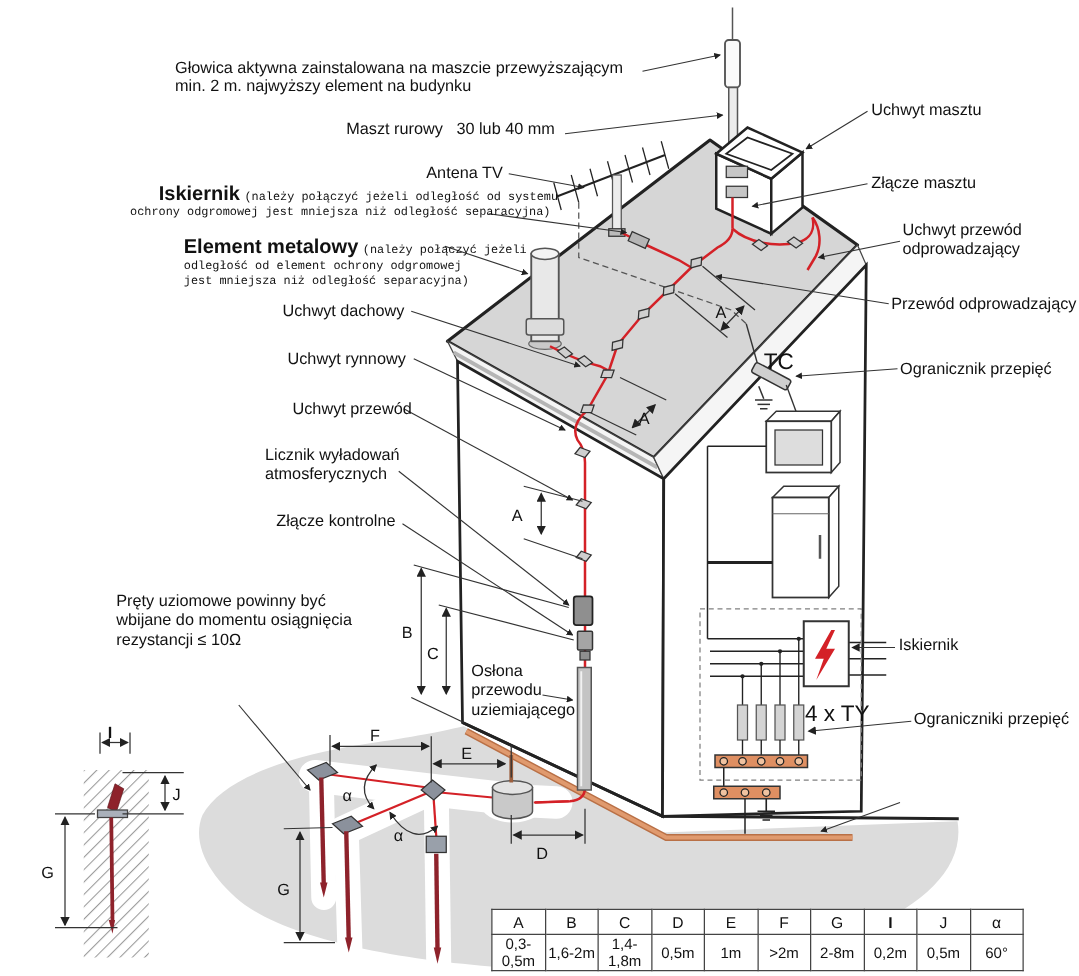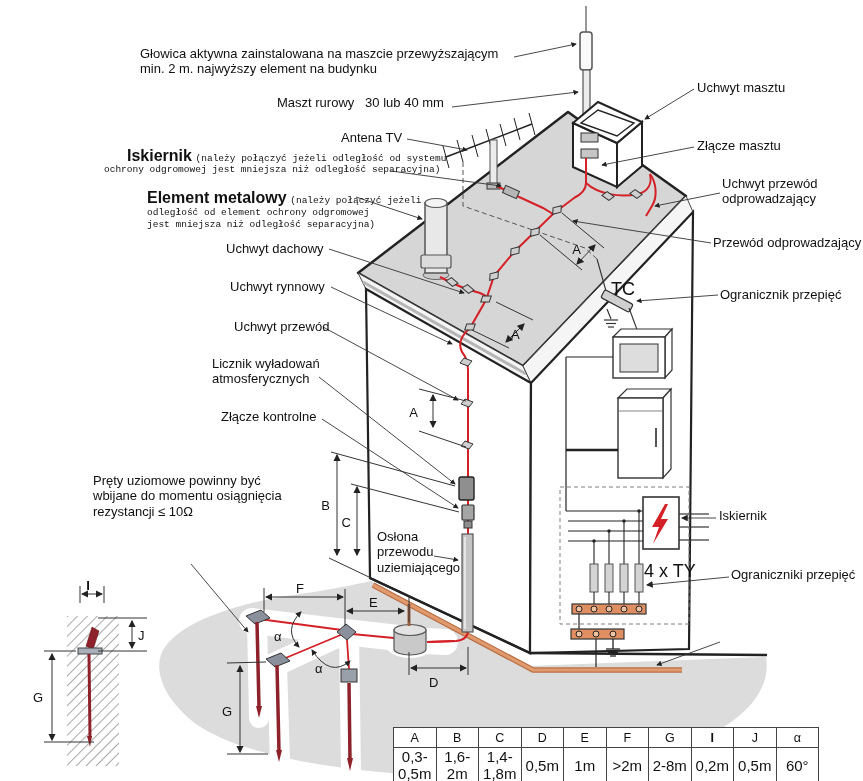--- a/index.html
+++ b/index.html
@@ -7,21 +7,21 @@
          font-family:"Liberation Sans","DejaVu Sans",sans-serif;color:#111;}
   #drawing{position:absolute;left:0;top:0;}
   .lbl{position:absolute;font-size:13px;line-height:1.18;color:#111;white-space:pre-wrap;z-index:5;}
   .sm{font-size:9.5px;font-family:Liberation Mono, monospace;}
   .b{font-weight:bold;font-size:16px;}
   .big{font-size:18px;}
   #dim-table{position:absolute;left:393px;top:727px;border-collapse:collapse;background:#fff;z-index:6;
              table-layout:fixed;}
   #dim-table td{border:1.4px solid #444;width:41.5px;height:19px;text-align:center;
                 font-size:12.5px;padding:0;}
-  #dim-table tr.vals td{font-size:15px;}
+  #dim-table tr.vals td{font-size:12px;}
   #dim-table td.bold{font-weight:bold;}
 </style>
 </head>
 <body>
 
 <div id="stage">
 
 <svg id="drawing" width="863" height="781" viewBox="0 0 863 781">
   <defs>
     <marker id="ah" viewBox="0 0 10 10" refX="8.5" refY="5" markerWidth="7.5" markerHeight="7.5" orient="auto-start-reverse">

